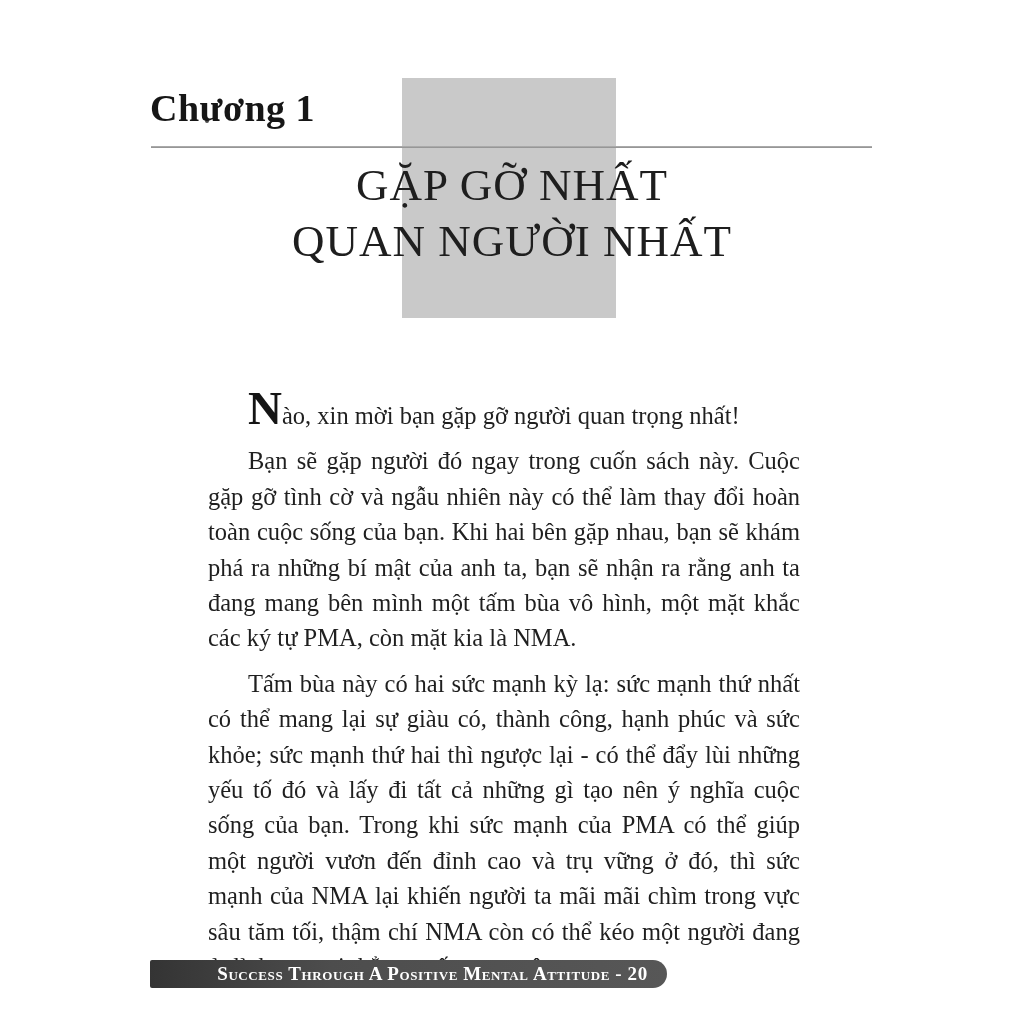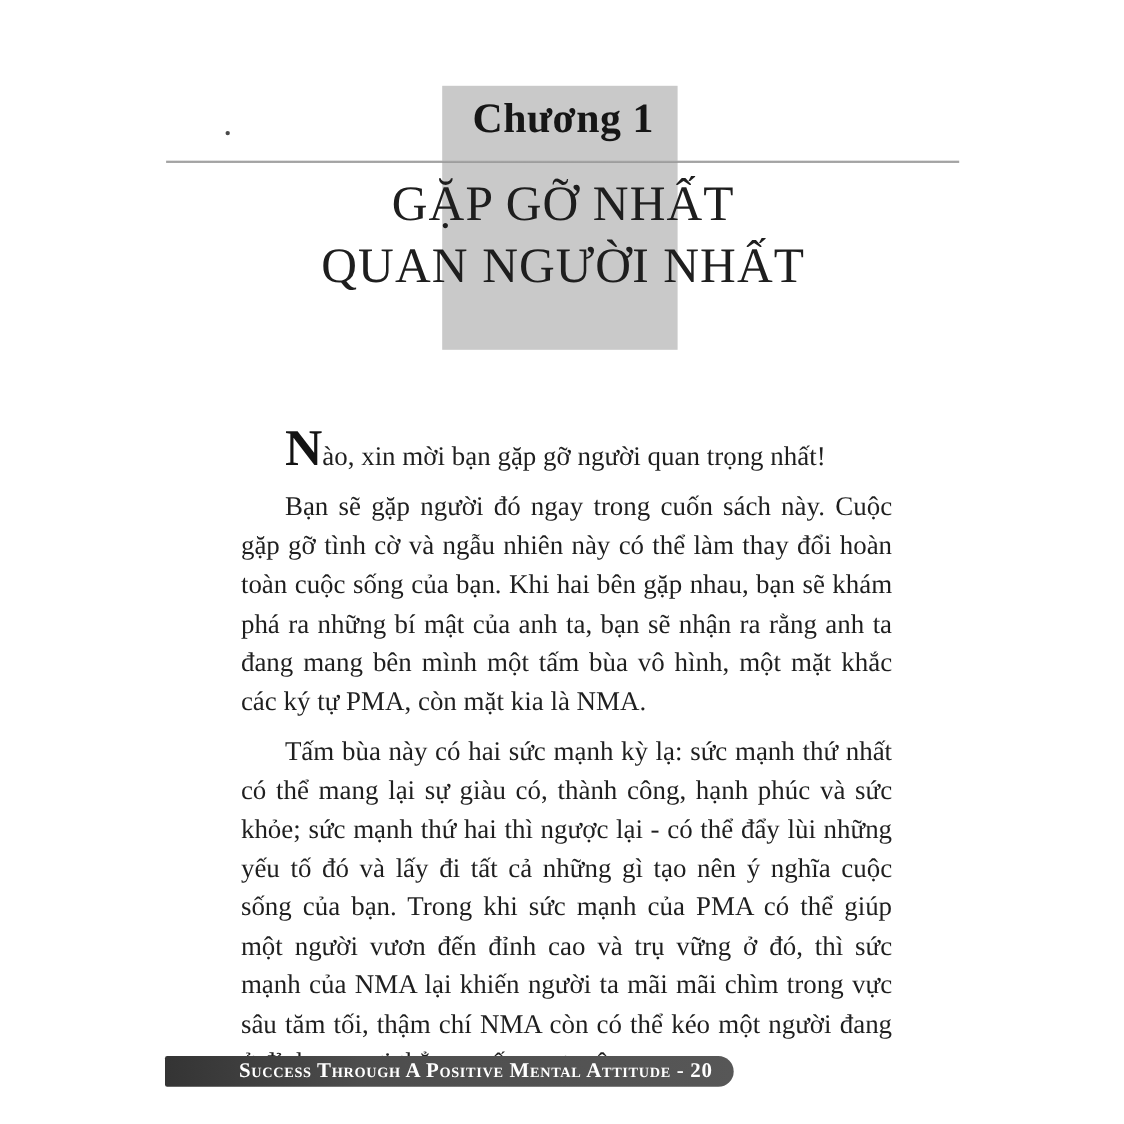--- a/index.html
+++ b/index.html
@@ -19,41 +19,41 @@
     z-index:1;
   }
   .rule {
     position:absolute; left:151px; top:146px;
     width:721px; height:2px;
     background:linear-gradient(#b3b3b3,#8d8d8d);
     z-index:2;
   }
   .chapter-label {
     position:absolute; left:150px; top:86px;
-    width:724px; text-align:center;
+    width:724px; 
     font-size:38px; font-weight:bold;
     color:#161616; letter-spacing:0.5px;
     z-index:3;
   }
   .chapter-title {
     position:absolute; left:130px; top:157px;
     width:764px; text-align:center;
     font-size:45px; line-height:56px;
     color:#1e1e1e; letter-spacing:1px;
     z-index:3;
   }
   .dot-artifact {
     position:absolute; left:205px; top:119px;
     width:4px; height:4px; border-radius:50%;
     background:#4a4a4a; z-index:3;
   }
 
   
   .body-text {
-    position:absolute; left:219px; top:398px;
+    position:absolute; left:208px; top:398px;
     width:592px;
     font-size:24.5px; line-height:35.4px;
     color:#1f1f1f;
     text-align:justify;
     z-index:3;
   }
   .body-text p { margin:0; text-indent:40px; }
   .body-text p + p { margin-top:10px; }
   .dropcap {
     font-size:47px; font-weight:bold;

